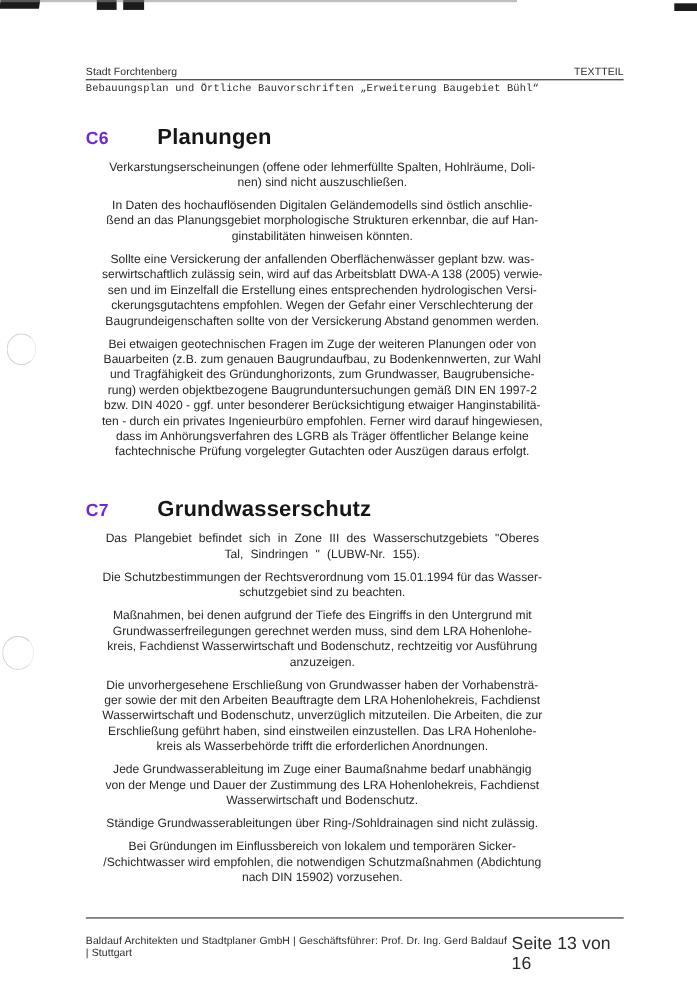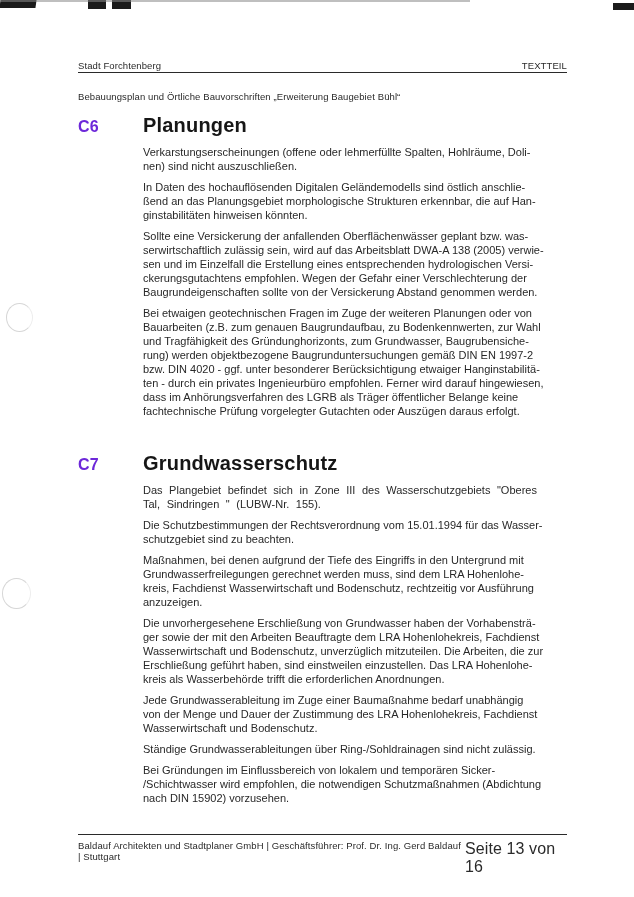--- a/index.html
+++ b/index.html
@@ -49,22 +49,23 @@
     color: #2a2a2a;
   }
   .header-rule-row {
     display: flex;
     justify-content: space-between;
     align-items: center;
     border-bottom: 1.4px solid #2a2a2a;
     padding-bottom: 1px;
   }
   .header-subtitle {
-    margin-top: 18px;
+    margin-top: 2px;
     font-size: 9.5px;
+    font-family: Liberation Mono, monospace;
   }
 
   
   .content {
     position: absolute;
     left: 78px;
     top: 114px;
     width: 500px;
   }
   .section { margin: 0; }
@@ -82,40 +83,40 @@
     color: #6d28d9;
     letter-spacing: .3px;
   }
   .section-title {
     font-size: 20px;
     font-weight: bold;
     color: #161616;
     letter-spacing: .2px;
   }
   .section-body {
-    margin-left: 65px;
     width: 430px;
+    text-align: center;
   }
   .para {
     font-size: 11px;
     line-height: 14px;
     margin: 0 0 7px 0;
     white-space: pre;
     color: #282828;
   }
   .para.wide-spacing { word-spacing: 3.5px; }
 
   
   .footer {
     position: absolute;
     left: 78px;
     top: 834px;
     width: 489px;
     border-top: 1.4px solid #2a2a2a;
-    padding-top: 5px;
+    padding-top: 15px;
     display: flex;
     justify-content: space-between;
     font-size: 9.5px;
     color: #2a2a2a;
     letter-spacing: .1px;
   }
   .footer-right { font-size: 16px; }
 </style>
 </head>
 <body>

